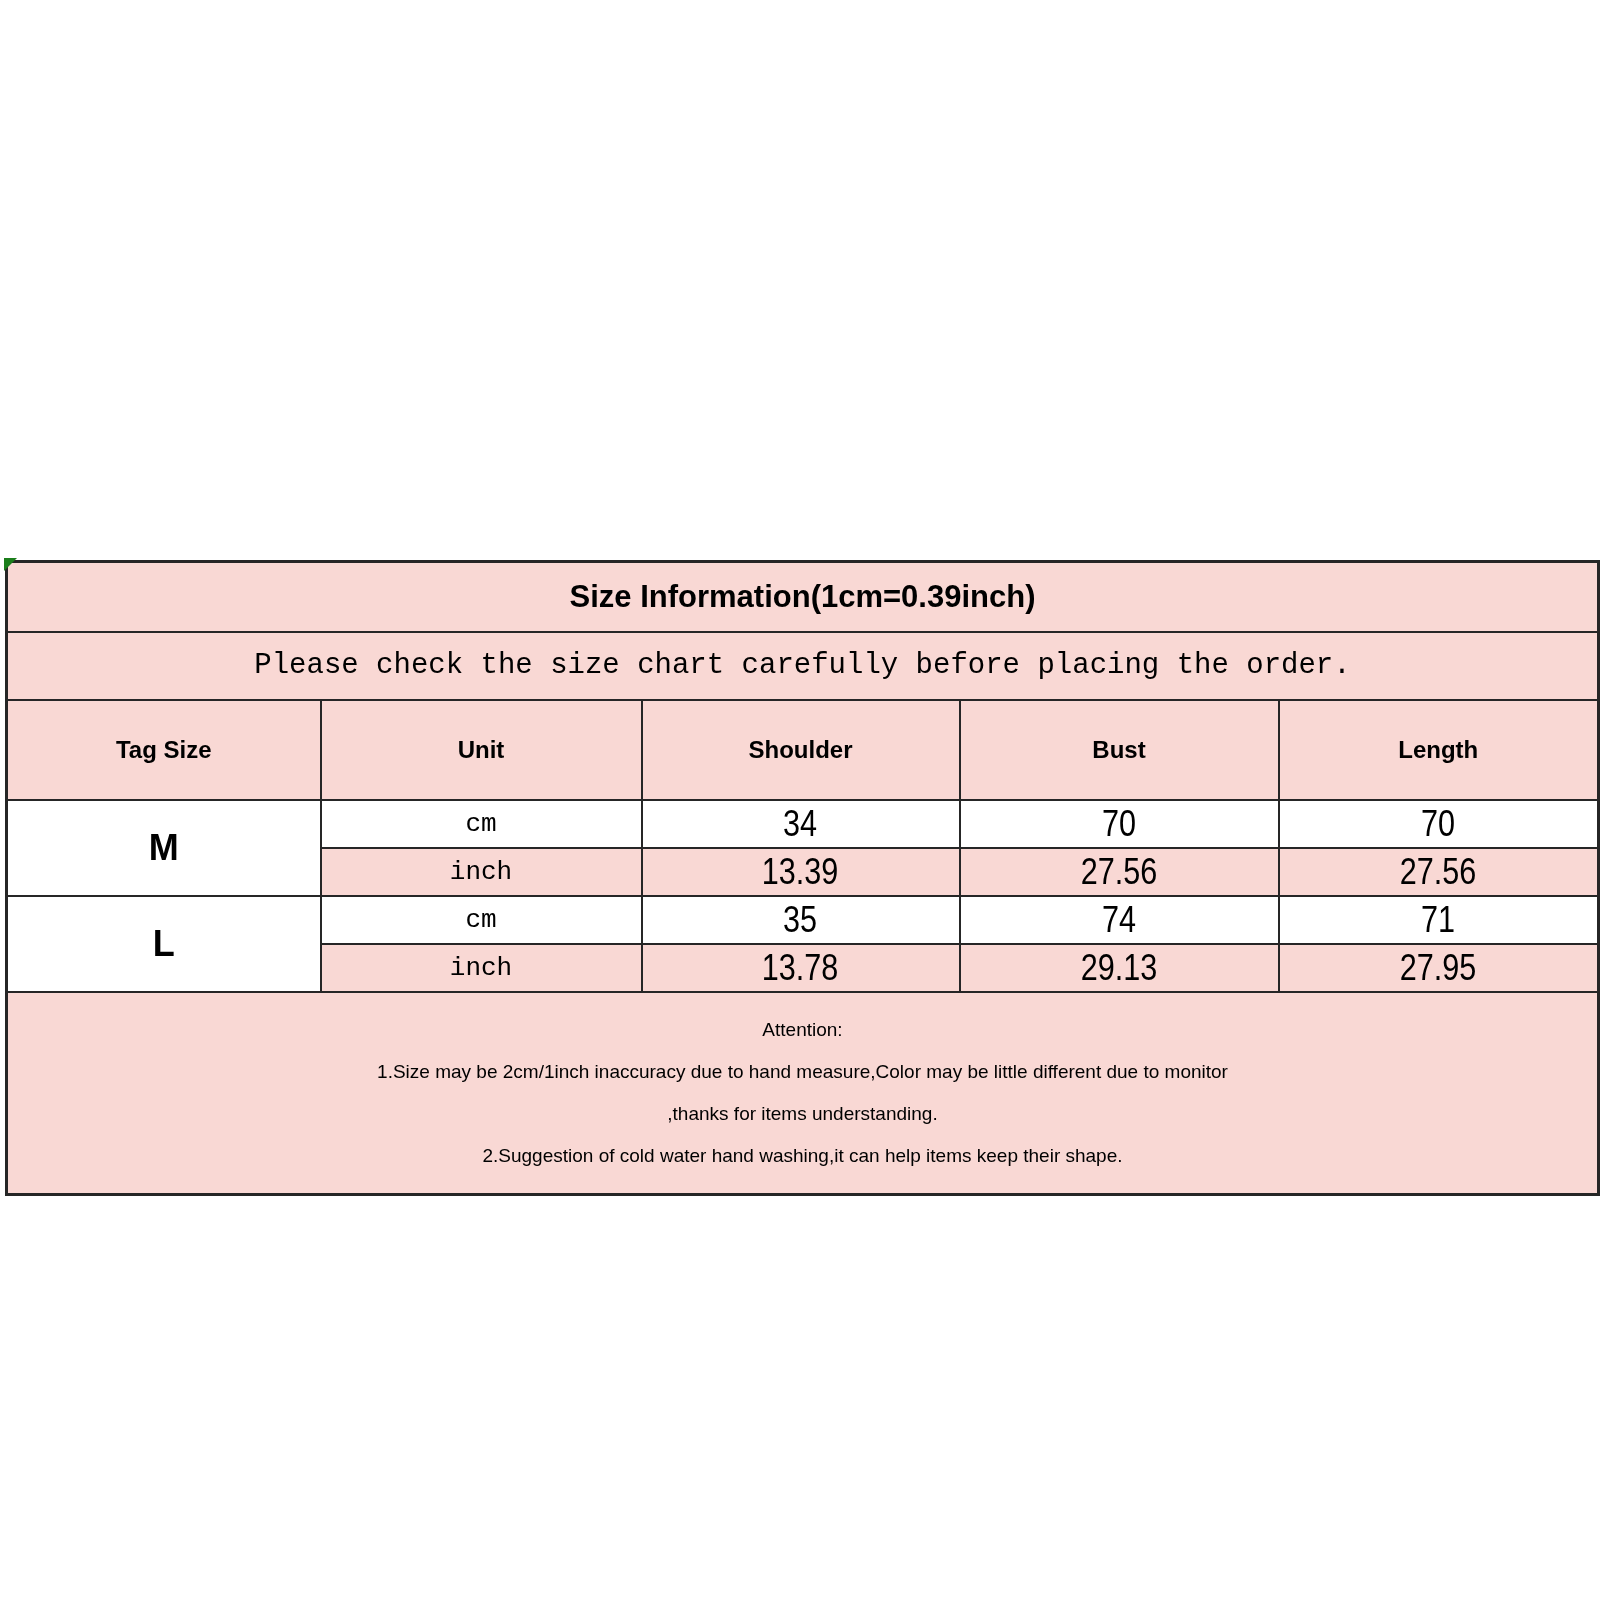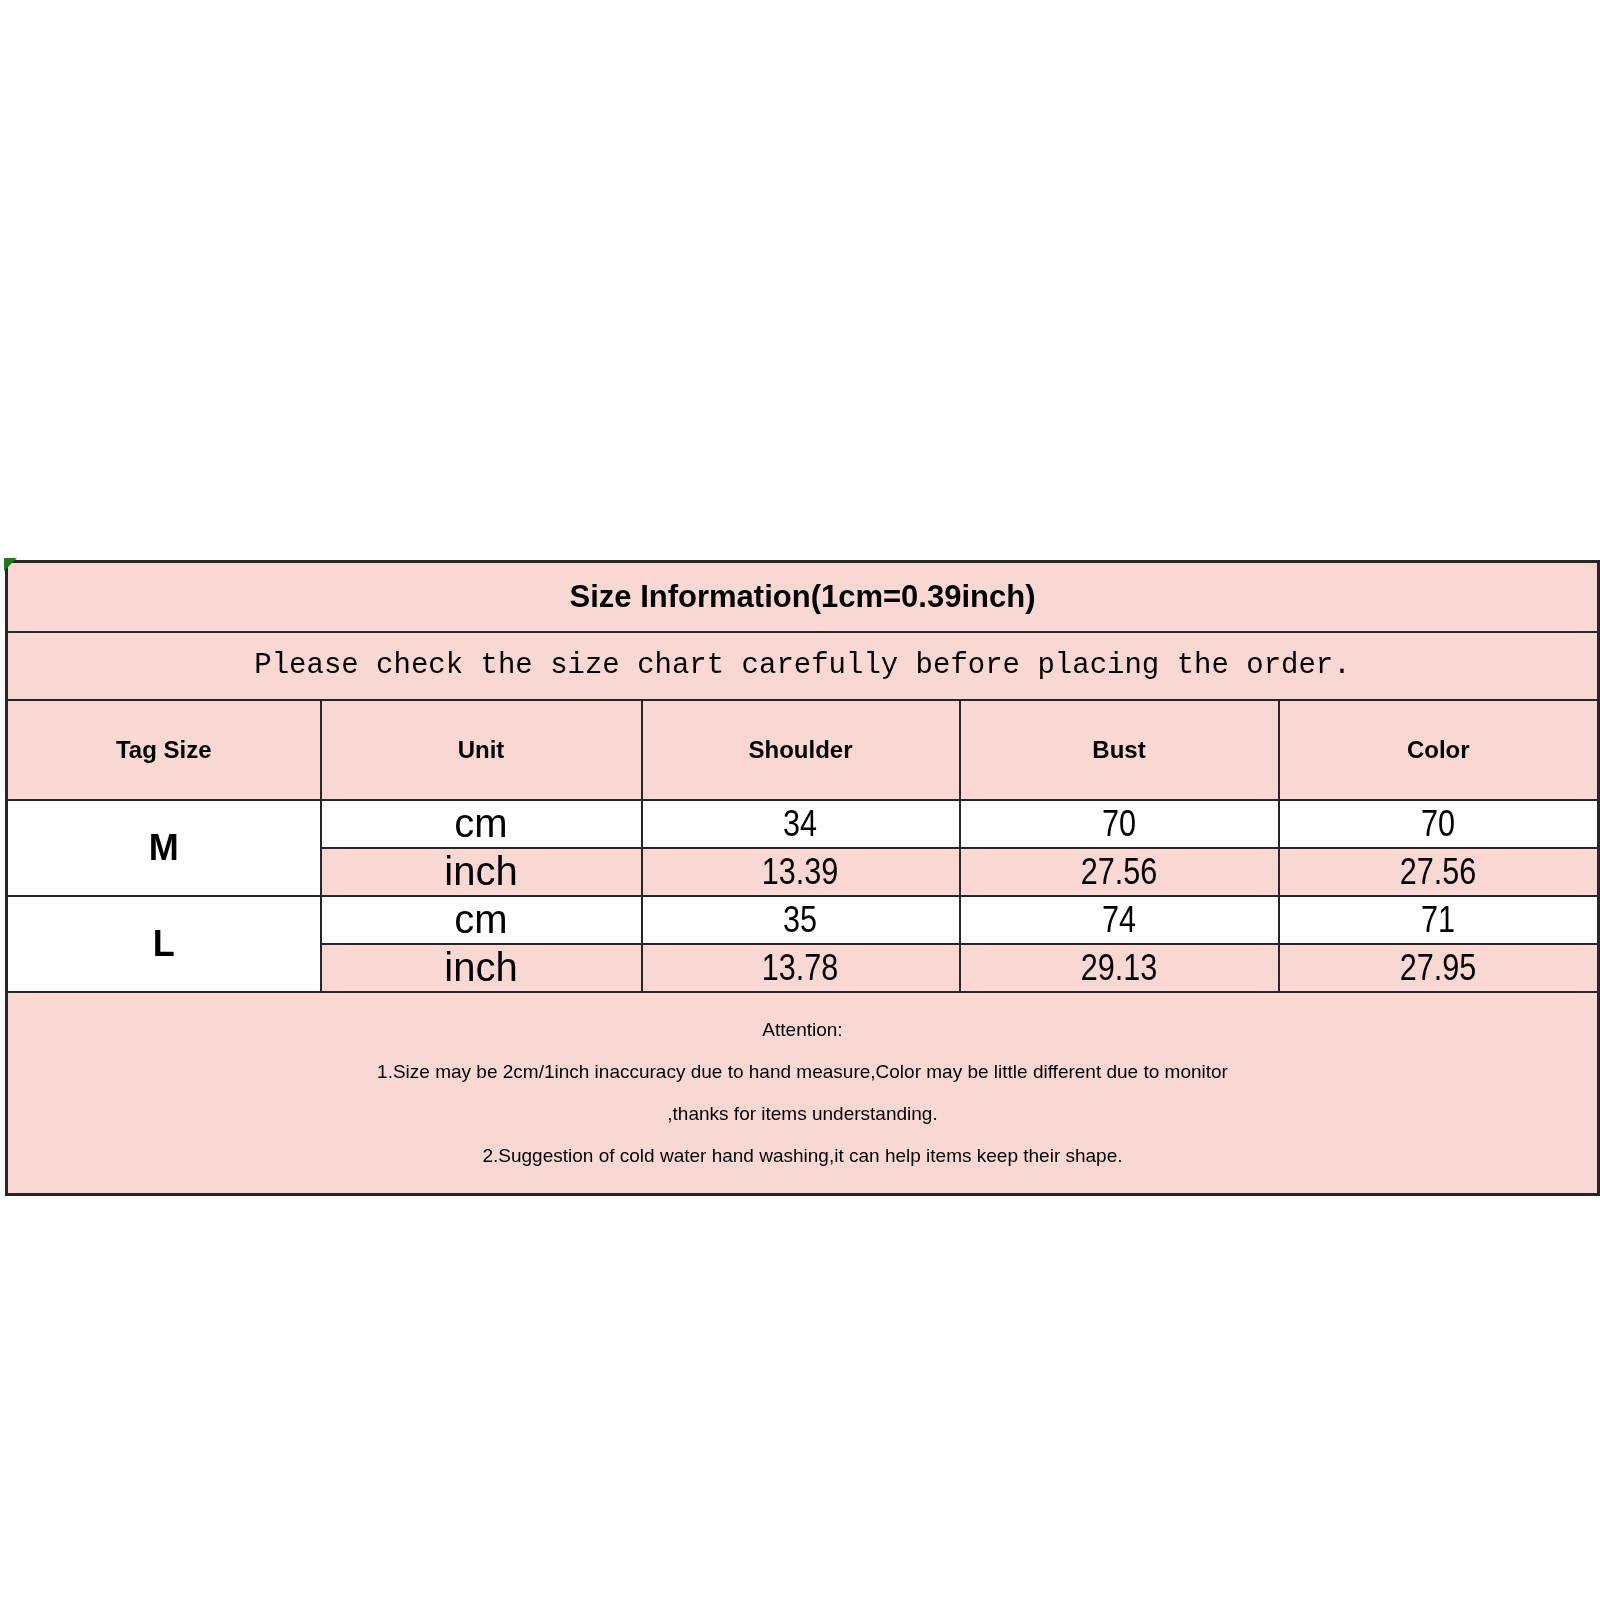--- a/index.html
+++ b/index.html
@@ -50,21 +50,21 @@
   tr.title-row    { height: 70px; }
   tr.subtitle-row { height: 68px; }
   tr.header-row   { height: 100px; }
   tr.data-row     { height: 48px; }
   tr.attention-row{ height: 203px; }
 
   .title-cell    { font-size: 31px; font-weight: bold; }
   .subtitle-cell { font-size: 29px; font-weight: normal; font-family: Liberation Mono, monospace; }
   .size-table th { font-size: 24px; font-weight: bold; }
   .tag-cell      { font-size: 36px; font-weight: bold; }
-  .unit-cell     { font-size: 40px; }
+  .unit-cell     { font-size: 26px; font-family: Liberation Mono, monospace; }
   .val-cell      { font-size: 36px; }
   .num {
     display: inline-block;
     transform: scaleX(0.85);
     transform-origin: center;
   }
   .attention-cell {
     text-align: left;
     vertical-align: top;
     padding: 18px 12px 0 8px;
@@ -95,21 +95,21 @@
 
     <tr class="subtitle-row">
       <td colspan="5" class="pink subtitle-cell">Please check the size chart carefully before placing the order.</td>
     </tr>
 
     <tr class="header-row">
       <th class="pink">Tag Size</th>
       <th class="pink">Unit</th>
       <th class="pink">Shoulder</th>
       <th class="pink">Bust</th>
-      <th class="pink">Color</th>
+      <th class="pink">Length</th>
     </tr>
 
     <tr class="data-row">
       <td rowspan="2" class="white tag-cell">M</td>
       <td class="white unit-cell">cm</td>
       <td class="white val-cell"><span class="num">34</span></td>
       <td class="white val-cell"><span class="num">70</span></td>
       <td class="white val-cell"><span class="num">70</span></td>
     </tr>
 

